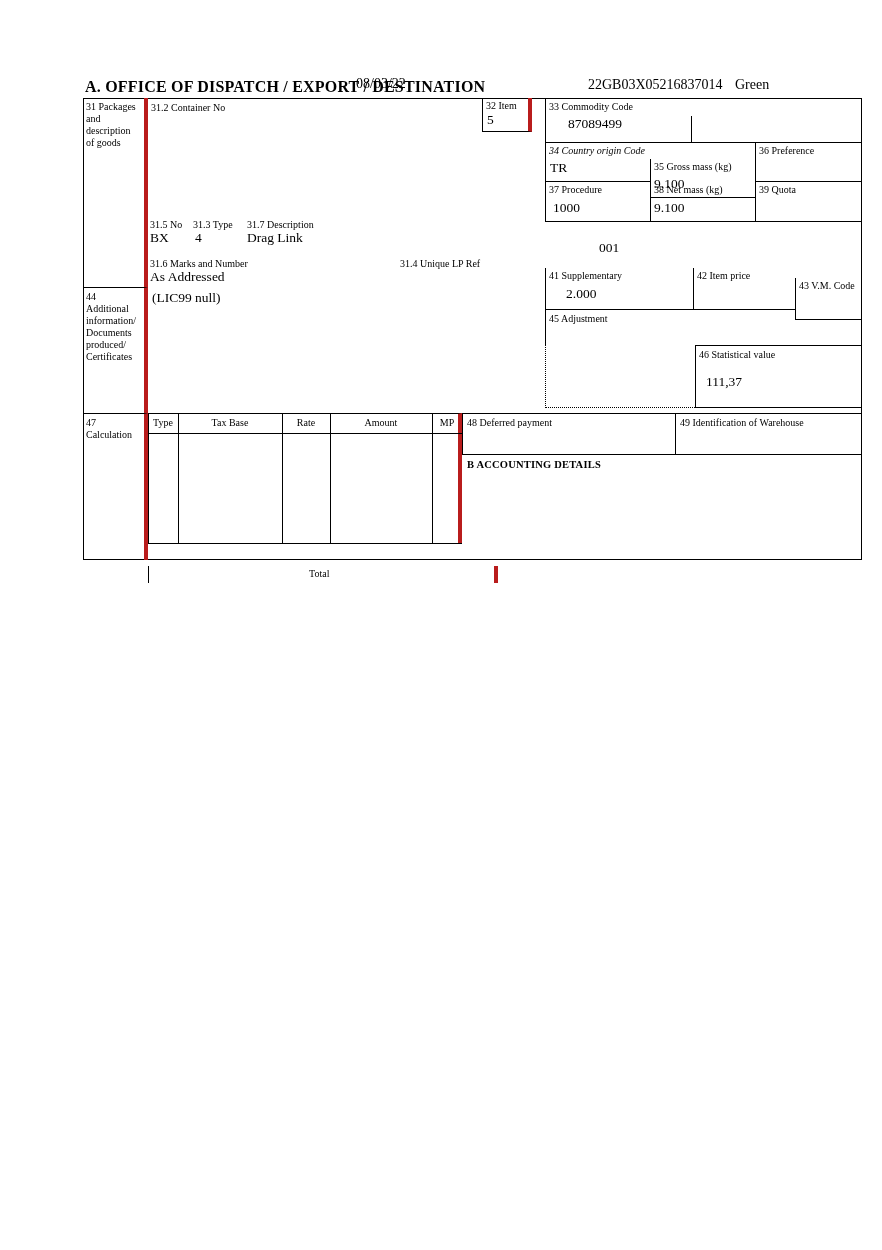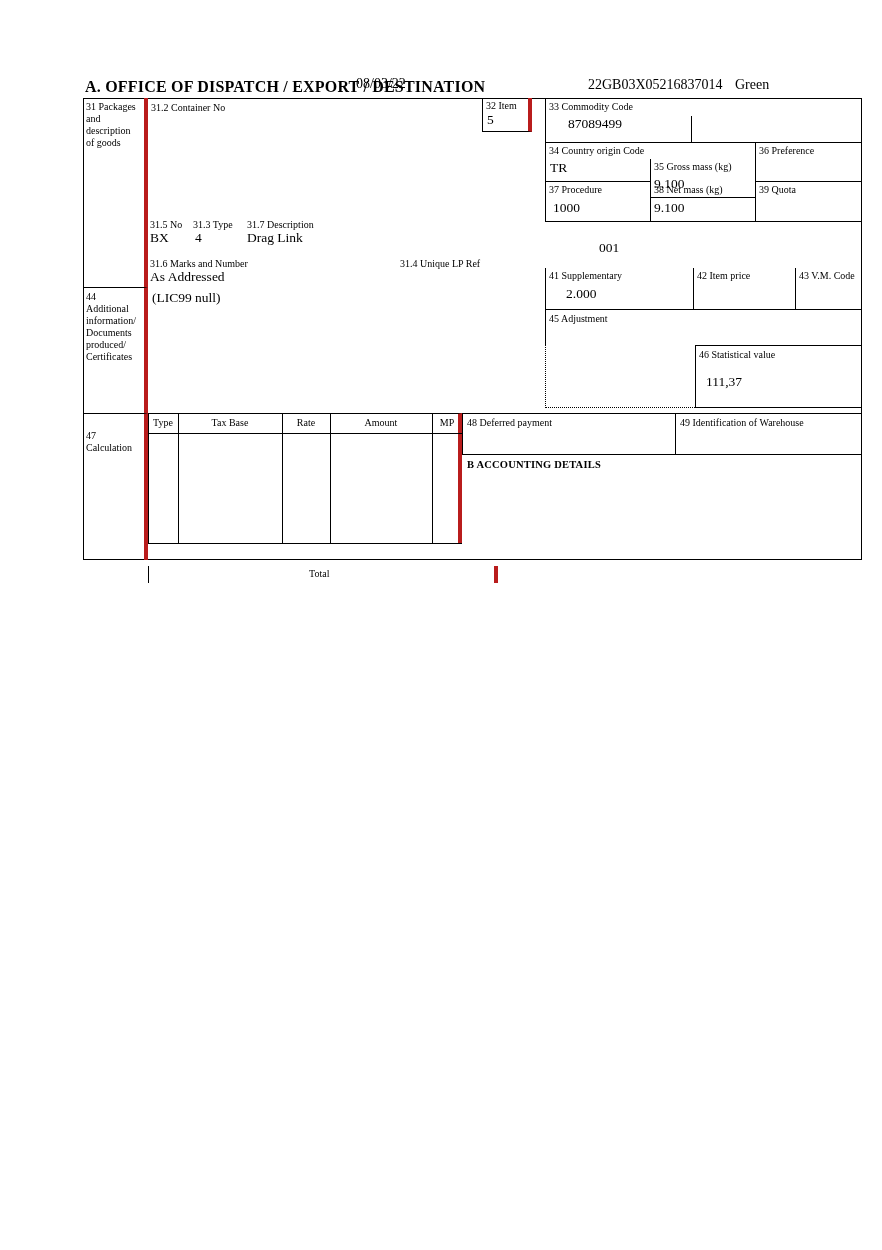--- a/index.html
+++ b/index.html
@@ -41,21 +41,21 @@
   </div>
   <div class="bx bt br" style="left:83px;top:287px;width:65px;height:126px;">
     <div class="lbl pre" style="left:3px;top:3px;white-space:pre-line;">44
 Additional
 information/
 Documents
 produced/
 Certificates</div>
   </div>
   <div class="bx bt br" style="left:83px;top:413px;width:65px;height:147px;">
-    <div class="lbl pre" style="left:3px;top:16px;white-space:pre-line;">47
+    <div class="lbl pre" style="left:3px;top:3px;white-space:pre-line;">47
 Calculation</div>
   </div>
 
   <div class="bx" style="left:148px;top:98px;width:397px;height:189px;">
     <div class="lbl" style="left:3px;top:4px;">31.2 Container No</div>
 
     <div class="lbl" style="left:2px;top:121px;">31.5 No</div>
     <div class="lbl" style="left:45px;top:121px;">31.3 Type</div>
     <div class="lbl" style="left:99px;top:121px;">31.7 Description</div>
 
@@ -73,21 +73,21 @@
     <div class="val" style="left:4px;top:14px;">5</div>
   </div>
 
   <div class="bx bl bb" style="left:545px;top:98px;width:317px;height:45px;">
     <div class="lbl" style="left:3px;top:3px;">33 Commodity Code</div>
     <div class="val" style="left:22px;top:18px;">87089499</div>
     <div class="bx bl" style="left:145px;top:18px;width:1px;height:27px;"></div>
   </div>
 
   <div class="bx bl bb" style="left:545px;top:143px;width:105px;height:39px;">
-    <div class="lbl" style="left:3px;top:2px;">34 Country origin Code</div>
+    <div class="lbl" style="left:3px;top:2px;font-style:italic;">34 Country origin Code</div>
     <div class="val" style="left:4px;top:17px;">TR</div>
   </div>
   <div class="bx bl bb" style="left:650px;top:159px;width:105px;height:39px;">
     <div class="lbl" style="left:3px;top:2px;">35 Gross mass (kg)</div>
     <div class="val" style="left:3px;top:17px;">9.100</div>
   </div>
   <div class="bx bl bb" style="left:755px;top:143px;width:107px;height:39px;">
     <div class="lbl" style="left:3px;top:2px;">36 Preference</div>
   </div>
 
@@ -105,21 +105,21 @@
   </div>
 
 
   <div class="bx bl bb" style="left:545px;top:268px;width:148px;height:42px;">
     <div class="lbl" style="left:3px;top:2px;">41 Supplementary</div>
     <div class="val" style="left:20px;top:18px;">2.000</div>
   </div>
   <div class="bx bl bb" style="left:693px;top:268px;width:102px;height:42px;">
     <div class="lbl" style="left:3px;top:2px;">42 Item price</div>
   </div>
-  <div class="bx bl bb" style="left:795px;top:268px;width:67px;height:42px;padding-left:48px;">
+  <div class="bx bl bb" style="left:795px;top:278px;width:67px;height:42px;padding-left:48px;">
     <div class="lbl" style="left:3px;top:2px;">43 V.M. Code</div>
   </div>
 
   <div class="bx" style="left:148px;top:287px;width:397px;height:126px;">
     <div class="val" style="left:4px;top:3px;">(LIC99 null)</div>
   </div>
 
   <div class="bx bl" style="left:545px;top:310px;width:317px;height:35px;">
     <div class="lbl" style="left:3px;top:3px;">45 Adjustment</div>
   </div>

